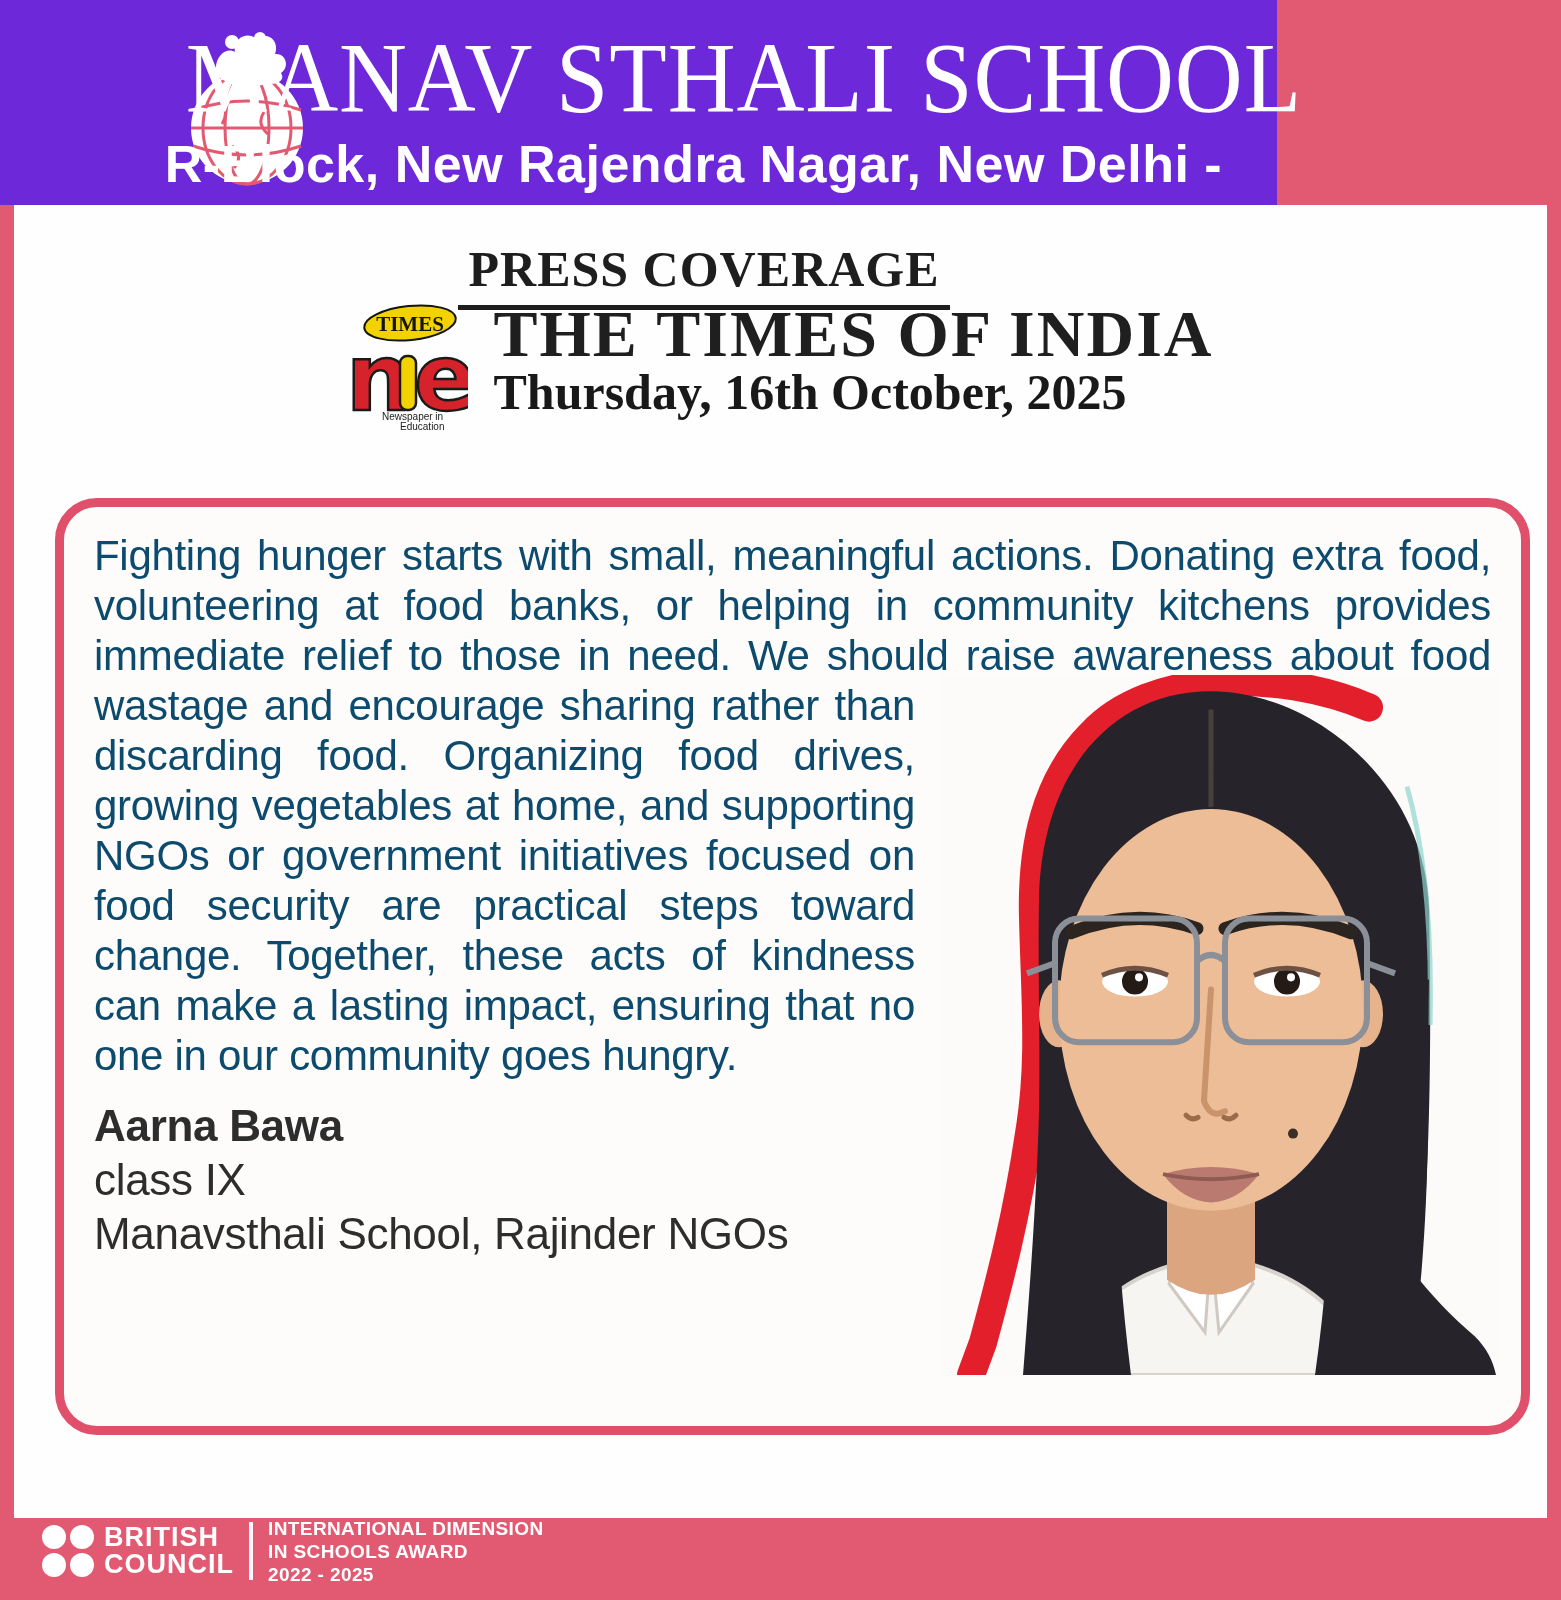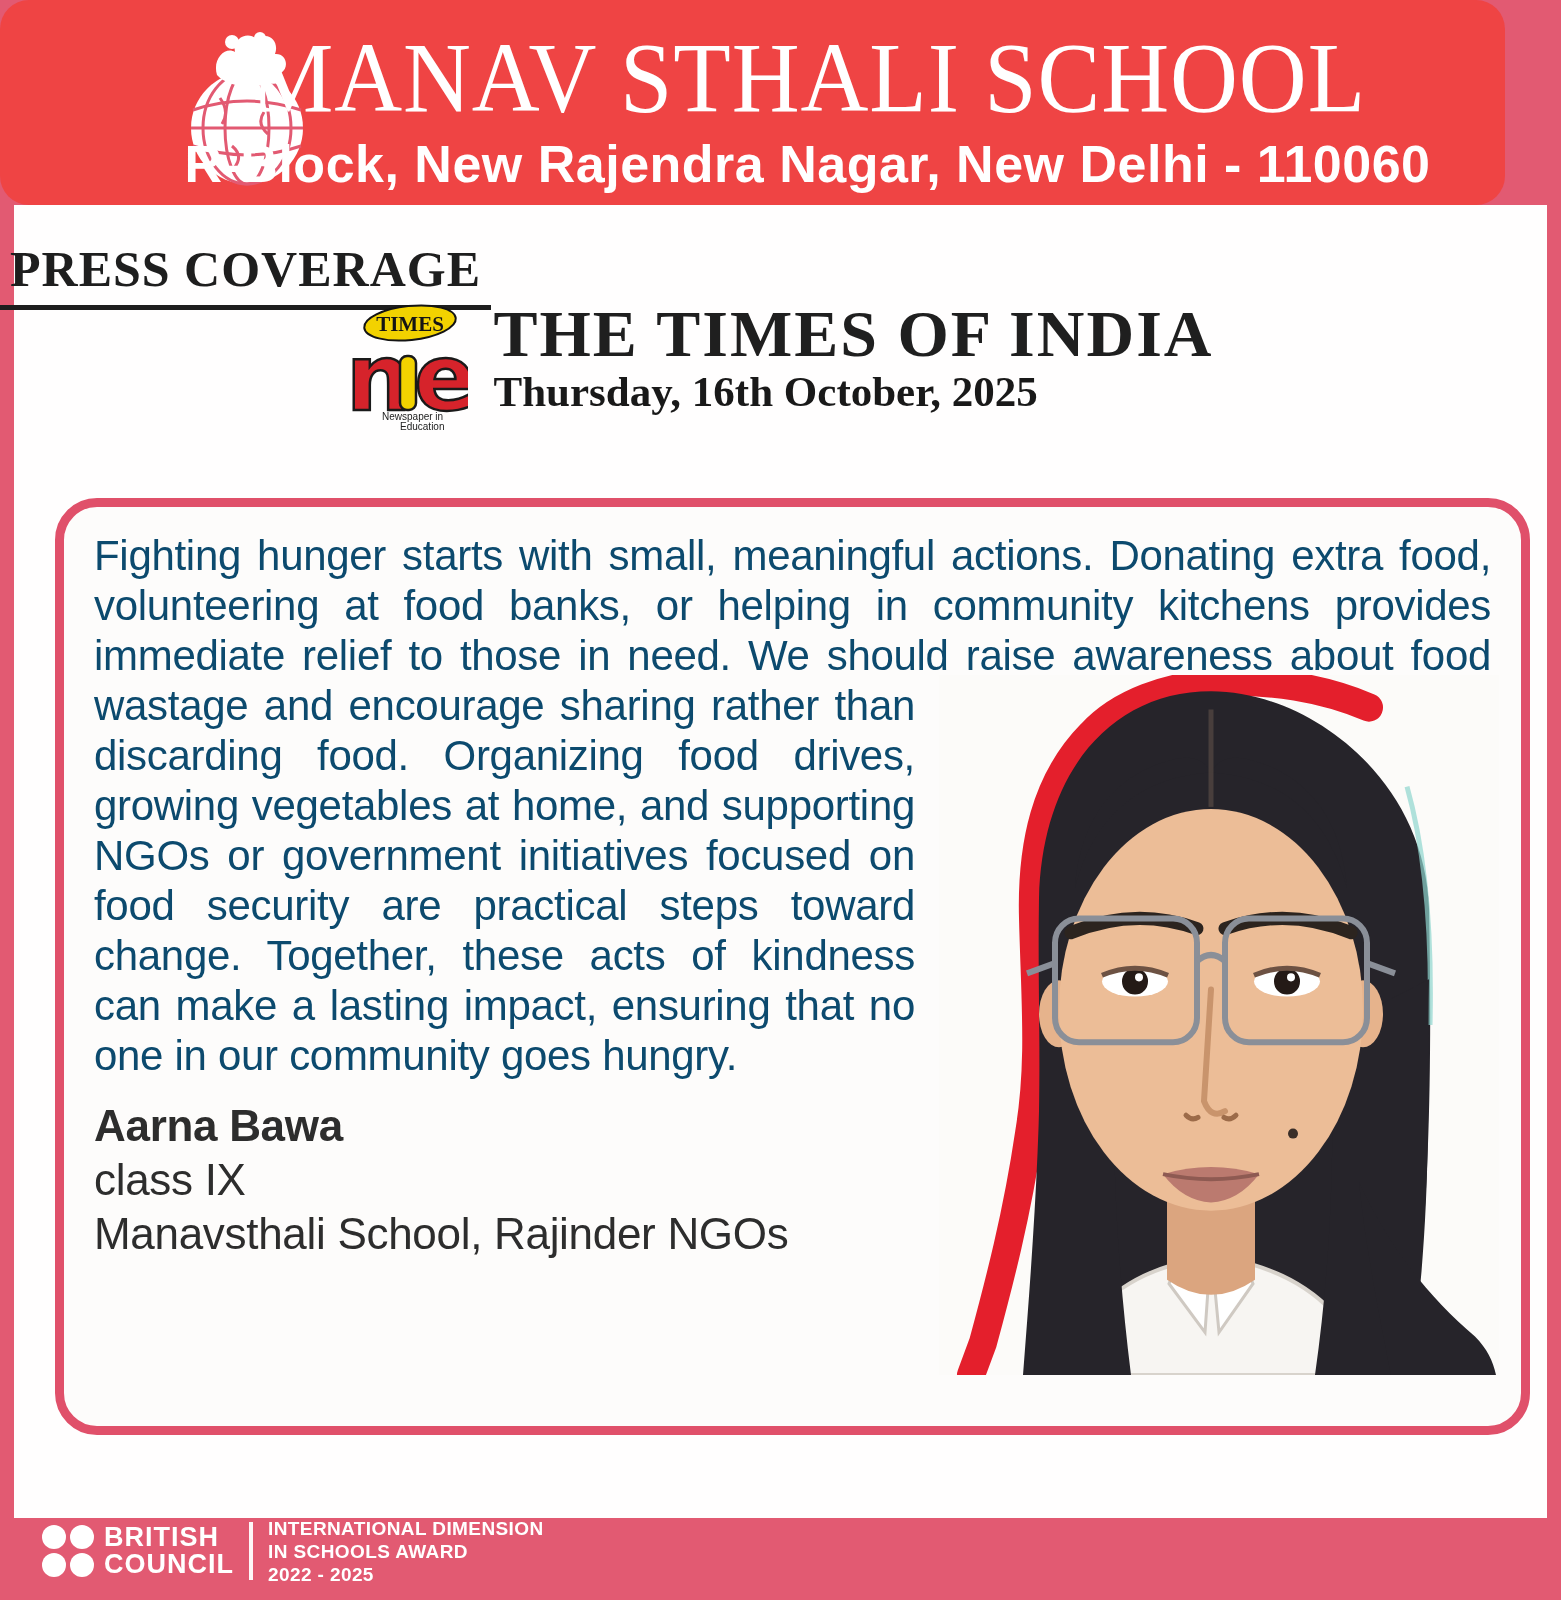--- a/index.html
+++ b/index.html
@@ -1,40 +1,40 @@
 <!DOCTYPE html>
 <html><head>
 <meta charset="utf-8">
 <style>
   html,body{margin:0;padding:0;}
   body{width:1561px;height:1600px;font-family:"Liberation Sans",sans-serif;}
   .page{position:relative;width:1561px;height:1600px;background:#e25a72;overflow:hidden;}
 
   
-  .band-header{position:absolute;left:0;top:0;width:1505px;height:205px;background:#ef4444;border-radius:29px;}
+  .band-header{position:absolute;left:0;top:0;width:1277px;height:205px;background:#6d28d9;}
   .logo-globe{position:absolute;left:172px;top:28px;width:150px;height:162px;}
   .header-text{position:absolute;left:150px;right:40px;top:26px;text-align:center;color:#ffffff;}
   .school-title{font-family:"Liberation Serif",serif;font-size:100px;line-height:104px;font-weight:400;
     letter-spacing:1px;display:inline-block;transform:scaleX(.94);white-space:nowrap;}
   .school-address{font-size:52px;font-weight:bold;letter-spacing:.5px;margin-top:4px;}
 
   
   .content-bg{position:absolute;left:14px;top:205px;width:1533px;height:1313px;background:#fffefe;}
 
   
-  .press-heading-wrap{position:absolute;left:0;top:240px;width:1408px;text-align:left;}
+  .press-heading-wrap{position:absolute;left:0;top:240px;width:1408px;text-align:center;}
   .press-heading{display:inline-block;font-family:"Liberation Serif",serif;font-weight:bold;font-size:50px;
     color:#1e1e1e;letter-spacing:1px;border-bottom:5px solid #1e1e1e;padding:0 10px 7px 10px;}
   .toi-row{position:absolute;left:0;top:298px;width:1561px;display:flex;justify-content:center;
     align-items:flex-start;gap:26px;}
   .nie-logo{width:120px;height:134px;flex:0 0 auto;}
   .toi-text{padding-top:6px;}
   .toi-name{font-family:"Liberation Serif",serif;font-size:66px;font-weight:bold;color:#1f1f1f;
     letter-spacing:2px;line-height:60px;}
-  .toi-date{font-family:"Liberation Serif",serif;font-size:43px;font-weight:bold;color:#191919;
+  .toi-date{font-family:"Liberation Serif",serif;font-size:50px;font-weight:bold;color:#191919;
     line-height:52px;margin-top:2px;}
 
   
   .clip-box{position:absolute;left:55px;top:498px;width:1475px;height:937px;box-sizing:border-box;
     border:9px solid #e0506a;border-radius:42px;background:#fdfcfb;padding:24px 30px 20px 30px;overflow:hidden;}
   .clip-text{font-size:42px;line-height:50px;color:#0c4a6e;text-align:justify;letter-spacing:-.3px;}
   .photo-float{float:right;width:560px;height:700px;margin:-6px -8px 0 24px;}
   .photo-float svg{width:100%;height:100%;display:block;}
   .sig{font-size:44px;line-height:54px;color:#2d2d2d;letter-spacing:-.3px;}
   .sig-name{font-weight:bold;margin-top:18px;}

